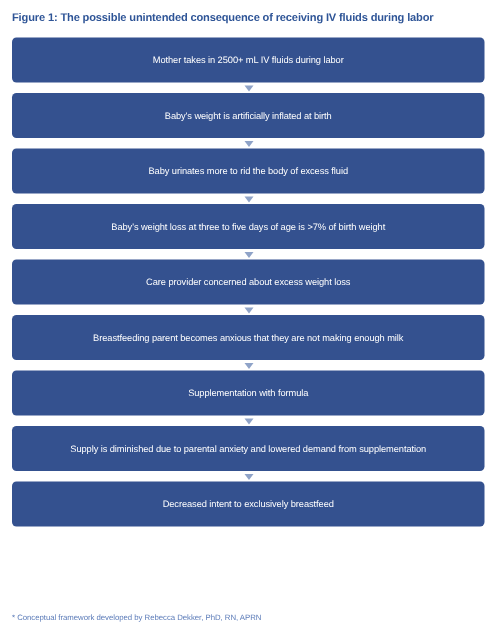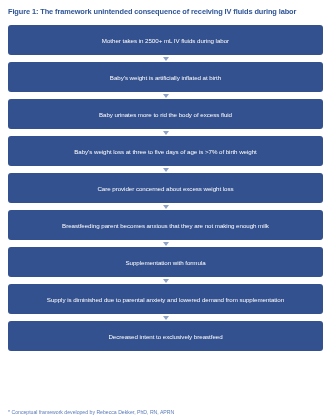--- a/index.html
+++ b/index.html
@@ -78,21 +78,21 @@
     color: #5B7BB8;
     letter-spacing: -0.02px;
     white-space: nowrap;
   }
 </style>
 </head>
 <body>
 
 <div id="figure-root">
 
-  <div id="figure-title">Figure 1: The framework unintended consequence of receiving IV fluids during labor</div>
+  <div id="figure-title">Figure 1: The possible unintended consequence of receiving IV fluids during labor</div>
 
   <ul id="flow-list">
 
     <li class="flow-step">
       <div class="flow-box">Mother takes in 2500+ mL IV fluids during labor</div>
       <div class="flow-connector">
         <span class="arrow-glyph"></span>
       </div>
     </li>
 

